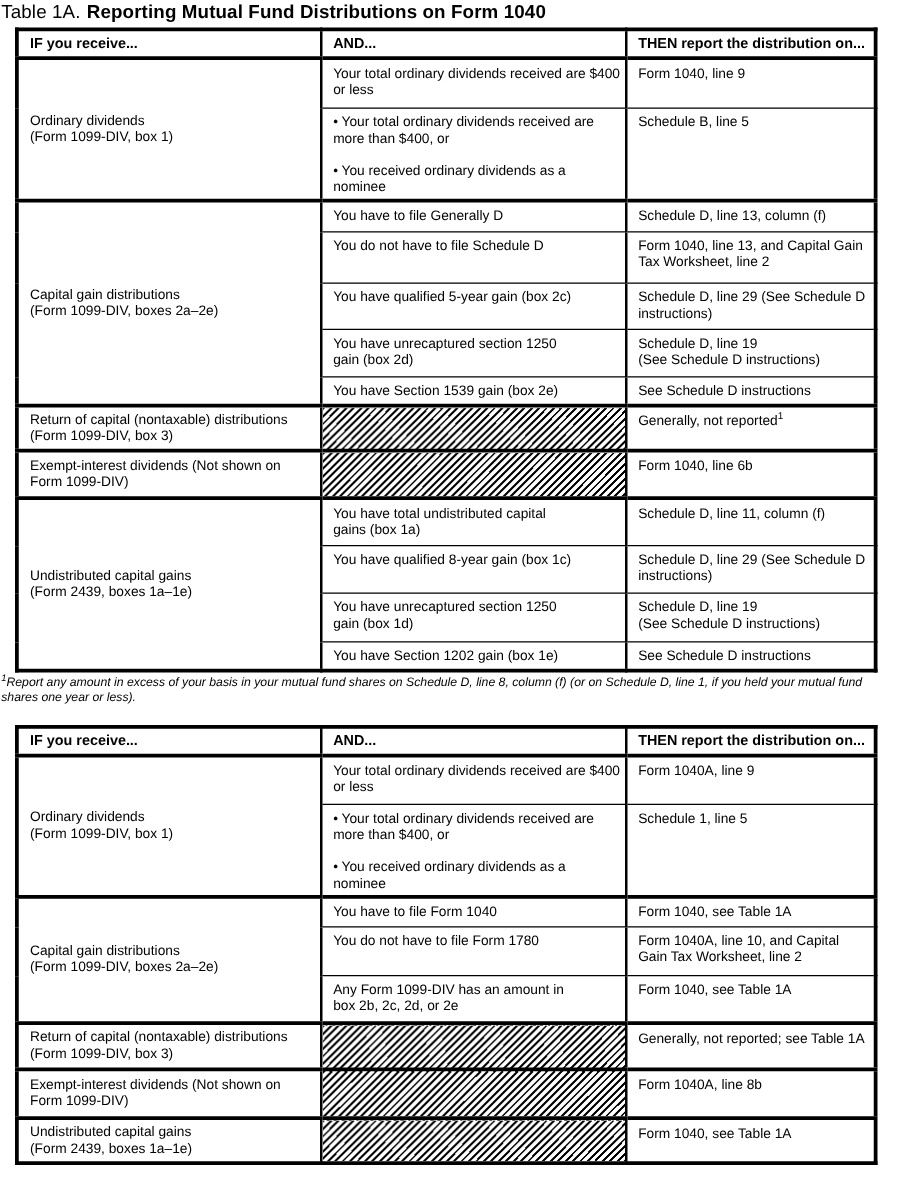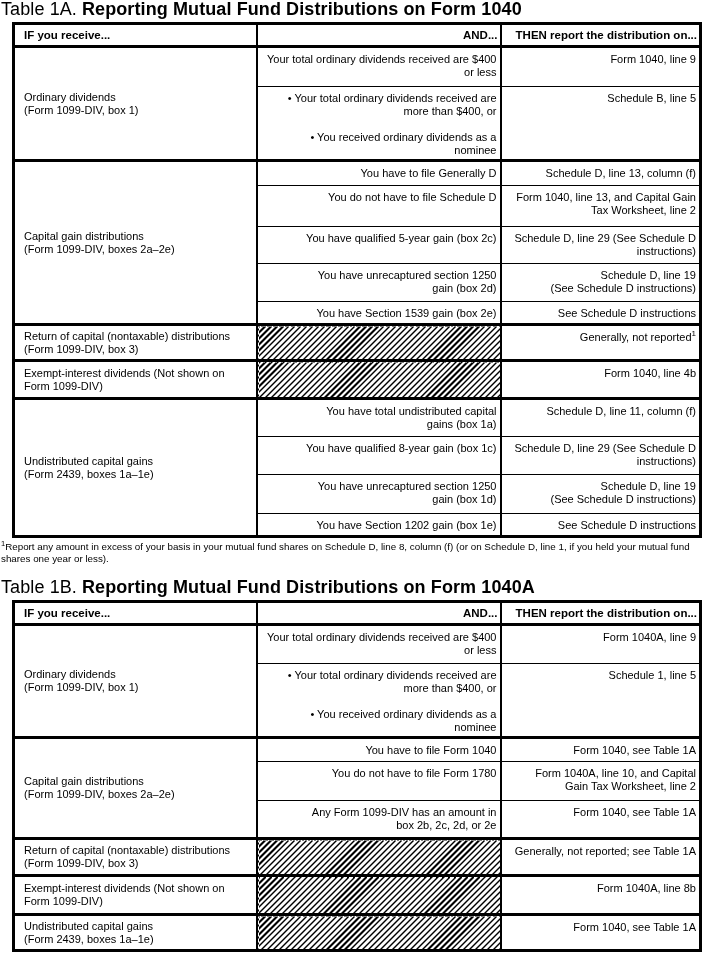--- a/index.html
+++ b/index.html
@@ -5,21 +5,21 @@
   * { box-sizing: border-box; }
   html, body { margin: 0; padding: 0; background: #ffffff; }
   body {
     width: 721px; height: 963px;
     font-family: "Liberation Sans", "DejaVu Sans", sans-serif;
     color: #000;
   }
   .page { width: 721px; height: 963px; background: #fff; padding-top: 2px; overflow: hidden; }
 
   .tbl-title {
-    font-size: 18px; line-height: 15px;
+    font-size: 15px; line-height: 15px;
     font-weight: normal; margin: 0 0 5px 1px; letter-spacing: 0.1px;
   }
   .tbl-title .t-prefix { margin-right: 5px; }
   .tbl-title b { font-weight: bold; }
 
   table.grid {
     width: 690px; border-collapse: collapse; table-layout: fixed;
     border: 3px solid #000;
     margin-left: 12px;
   }
@@ -27,33 +27,33 @@
     text-align: left; font-size: 11px; line-height: 13px;
     padding: 5px 3px 2px 9px; vertical-align: top;
     overflow: hidden;
   }
   th {
     font-weight: bold; font-size: 11.5px; vertical-align: middle;
     padding: 3px 2px 3px 9px;
     border-bottom: 3px solid #000;
   }
   td.c-if { vertical-align: middle; padding-top: 2px; padding-bottom: 2px; }
-  .c-and, .c-then { border-left: 2px solid #000; text-align: right; }
+  .c-and, .c-then { border-left: 2px solid #000; }
   tr.gs td { border-top: 3px solid #000; }
   tr.sub td { border-top: 1px solid #000; }
   .pre { white-space: pre-line; }
   td.hatch {
     background: repeating-linear-gradient(135deg, #000 0, #000 1.6px, #fff 1.6px, #fff 4.2px);
     padding: 0;
   }
   sup.cite { font-size: 8px; line-height: 0; }
 
   .footnote {
     font-size: 9.8px; line-height: 12px;
-    margin: 3px 0 0 1px; letter-spacing: 0;
+    margin: 3px 0 0 1px; letter-spacing: 0; font-style: italic;
   }
   .footnote sup { font-size: 7.5px; line-height: 0; }
 
   .sect-gap { height: 15px; }
 </style>
 </head>
 <body>
 
 <div class="page">
 
@@ -118,21 +118,21 @@
         <tr class="gs" style="height:36px">
           <td class="c-if pre">Return of capital (nontaxable) distributions (Form 1099-DIV, box 3)</td>
           <td class="c-and hatch"></td>
           <td class="c-then"><span>Generally, not reported</span><sup class="cite">1</sup></td>
         </tr>
 
         <tr class="gs" style="height:38px">
           <td class="c-if pre">Exempt-interest dividends (Not shown on
 Form 1099-DIV)</td>
           <td class="c-and hatch"></td>
-          <td class="c-then pre">Form 1040, line 4b</td>
+          <td class="c-then pre">Form 1040, line 6b</td>
         </tr>
 
         <tr class="gs" style="height:38px">
           <td class="c-if pre" rowspan="4">Undistributed capital gains
 (Form 2439, boxes 1a–1e)</td>
           <td class="c-and pre">You have total undistributed capital
 gains (box 1a)</td>
           <td class="c-then pre">Schedule D, line 11, column (f)</td>
         </tr>
         <tr class="sub" style="height:38px">
@@ -151,23 +151,20 @@
         </tr>
       </tbody>
     </table>
 
     <p class="footnote"><sup>1</sup><span>Report any amount in excess of your basis in your mutual fund shares on Schedule D, line 8, column (f) (or on Schedule D, line 1, if you held your mutual fund shares one year or less).</span></p>
   </section>
 
   <div class="sect-gap"></div>
 
   <section>
-    <h2 class="tbl-title">
-      <span class="t-prefix">Table 1B.</span><b>Reporting Mutual Fund Distributions on Form 1040A</b>
-    </h2>
 
     <table class="grid">
       <colgroup>
           <col style="width:243px">
           <col style="width:244px">
           <col>
         </colgroup>
       <thead>
         <tr style="height:23px">
           <th class="c-if">IF you receive...</th>

